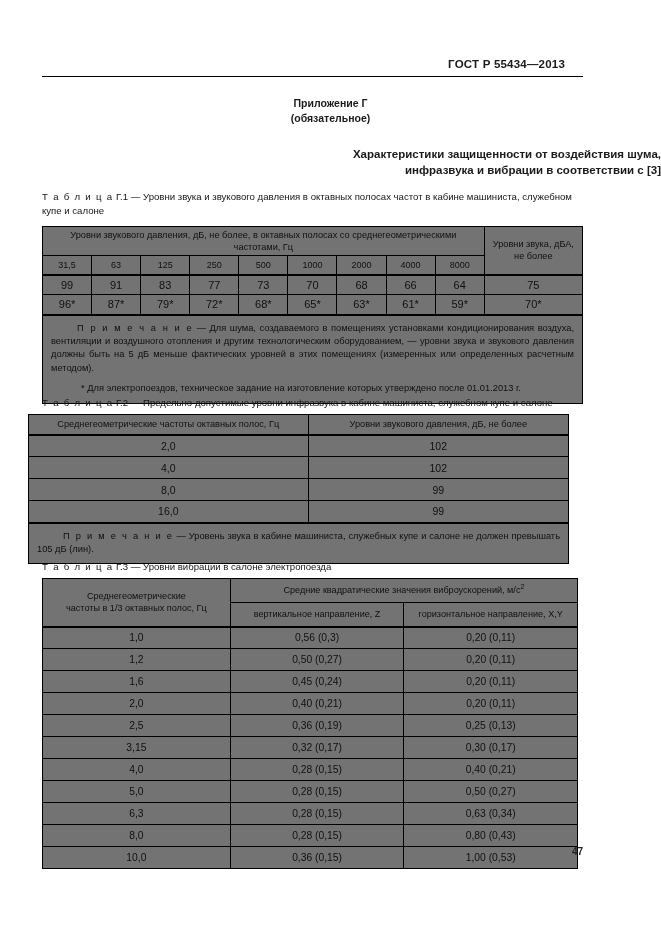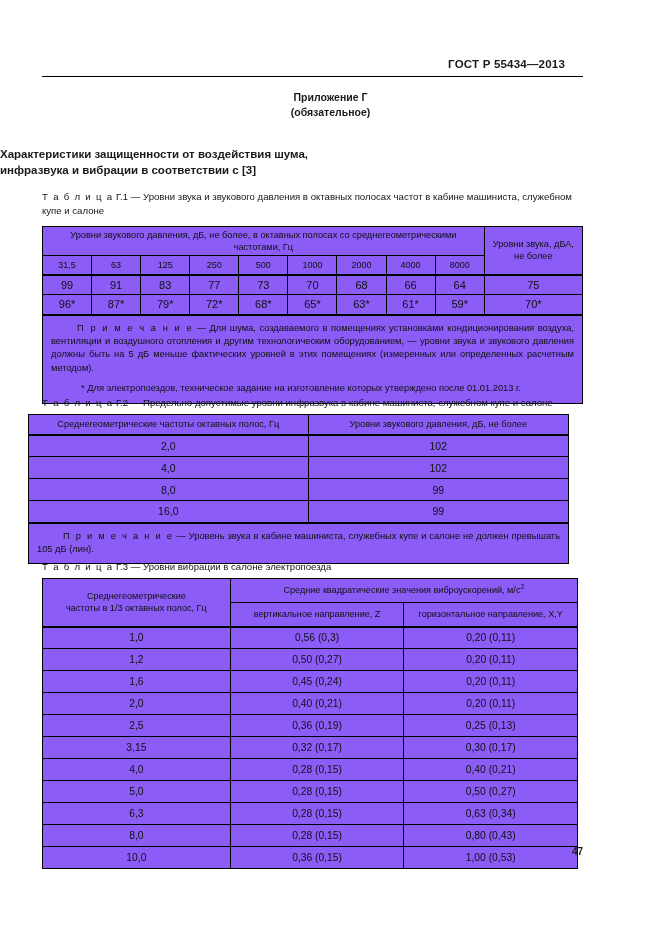--- a/index.html
+++ b/index.html
@@ -43,33 +43,33 @@
     top: 76px;
     width: 541px;
     height: 1px;
     background: #000;
   }
 
   
   .appendix-block {
     position: absolute;
     left: 0;
-    top: 90px;
+    top: 96px;
     width: 661px;
     text-align: center;
     font-size: 10.5px;
     font-weight: bold;
     line-height: 15px;
   }
   .title-block {
     position: absolute;
     left: 0;
     top: 146px;
     width: 661px;
-    text-align: left;
+    text-align: right;
     font-size: 11.5px;
     font-weight: bold;
     line-height: 16px;
   }
 
   
   .tbl-caption {
     position: absolute;
     font-size: 9.6px;
     line-height: 13.5px;
@@ -78,21 +78,21 @@
   .tbl-caption .tcap-label {
     letter-spacing: 1.3px;
   }
 
   
   table.gost {
     position: absolute;
     border-collapse: collapse;
     font-size: 9.4px;
     color: #101010;
-    background: #8b5cf6;
+    background: #737373;
   }
   table.gost td, table.gost th {
     border: 1px solid #000;
     font-weight: normal;
     text-align: center;
     vertical-align: middle;
     padding: 2px 2px;
   }
 
   

